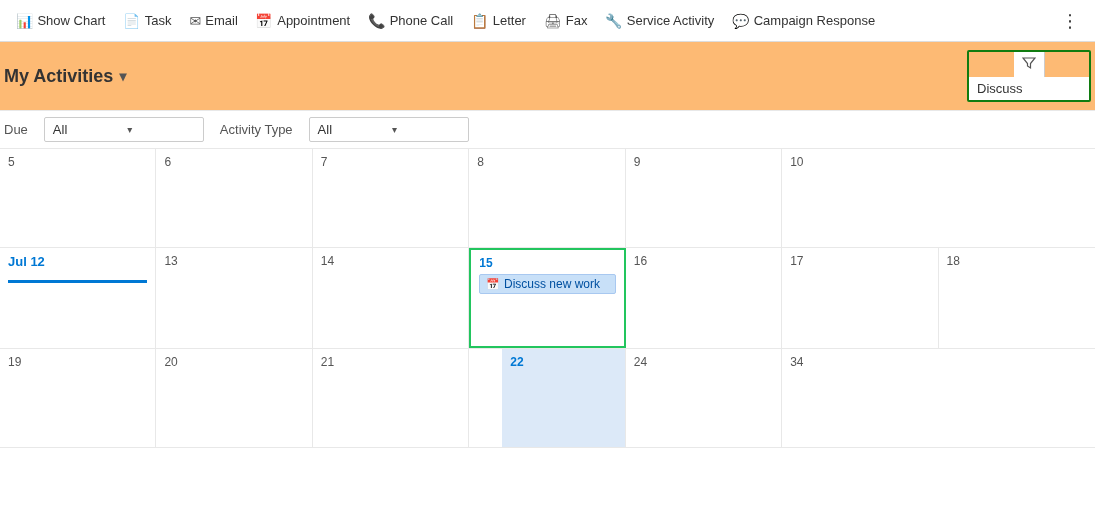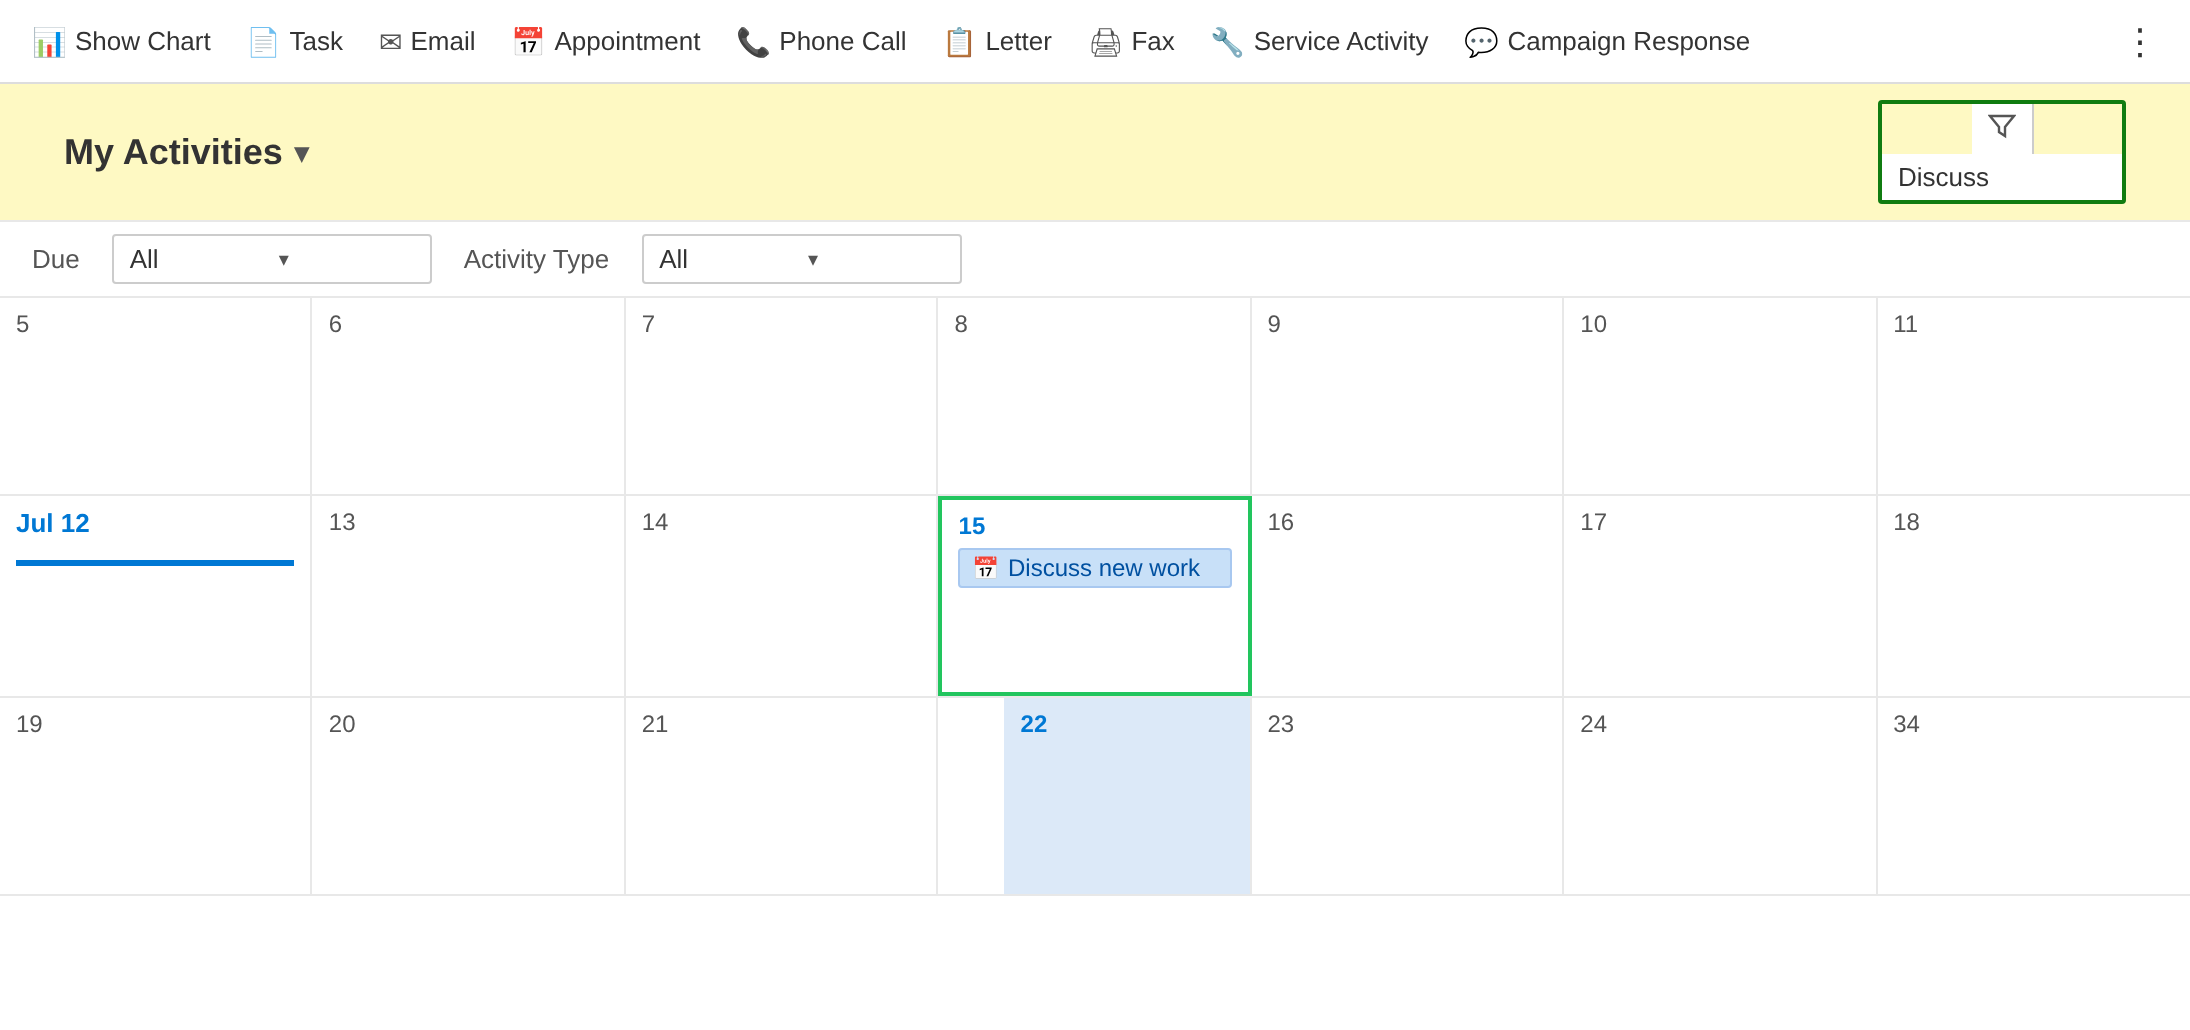--- a/index.html
+++ b/index.html
@@ -28,23 +28,23 @@
       border-radius: 2px;
       white-space: nowrap;
     }
     .toolbar-icon { font-size: 14px; color: #555; }
     .toolbar-more { margin-left: auto; font-size: 18px; cursor: pointer; padding: 4px 8px; }
 
     
     .header-row {
       display: flex;
       align-items: center;
-      padding: 8px 32px;
+      padding: 8px 4px;
       border-bottom: 1px solid #e8e8e8;
-      background: #fef9c3;
+      background: #fdba74;
     }
     .my-activities-title {
       font-size: 18px;
       font-weight: 600;
       color: #333;
       display: flex;
       align-items: center;
       gap: 6px;
       cursor: pointer;
     }
@@ -72,21 +72,21 @@
       padding: 4px 8px;
       font-size: 13px;
       width: 120px;
       color: #333;
     }
 
     
     .filters-row {
       display: flex;
       align-items: center;
-      padding: 6px 16px;
+      padding: 6px 4px;
       gap: 16px;
       border-bottom: 1px solid #e8e8e8;
       background: #fff;
     }
     .filter-label { font-size: 13px; color: #555; }
     .filter-select {
       display: flex;
       align-items: center;
       border: 1px solid #ccc;
       border-radius: 2px;
@@ -255,23 +255,20 @@
     </div>
     <div class="cal-cell">
       <div class="cal-day-num">8</div>
     </div>
     <div class="cal-cell">
       <div class="cal-day-num">9</div>
     </div>
     <div class="cal-cell">
       <div class="cal-day-num">10</div>
     </div>
-    <div class="cal-cell">
-      <div class="cal-day-num">11</div>
-    </div>
   </div>
 
   <div class="cal-week week2">
 
     <div class="cal-cell jul12-cell">
       <div class="cal-day-num today-label">
         <span class="today-underline">Jul 12</span>
       </div>
     </div>
     <div class="cal-cell">
@@ -307,23 +304,20 @@
       <div class="cal-day-num">20</div>
     </div>
     <div class="cal-cell">
       <div class="cal-day-num">21</div>
     </div>
 
     <div class="cal-cell highlighted">
       <div class="cal-day-num" style="color:#0078d4;font-weight:600;">22</div>
     </div>
     <div class="cal-cell">
-      <div class="cal-day-num">23</div>
-    </div>
-    <div class="cal-cell">
       <div class="cal-day-num">24</div>
     </div>
     <div class="cal-cell">
       <div class="cal-day-num">34</div>
     </div>
   </div>
 
 </div>
 
 </body></html>

